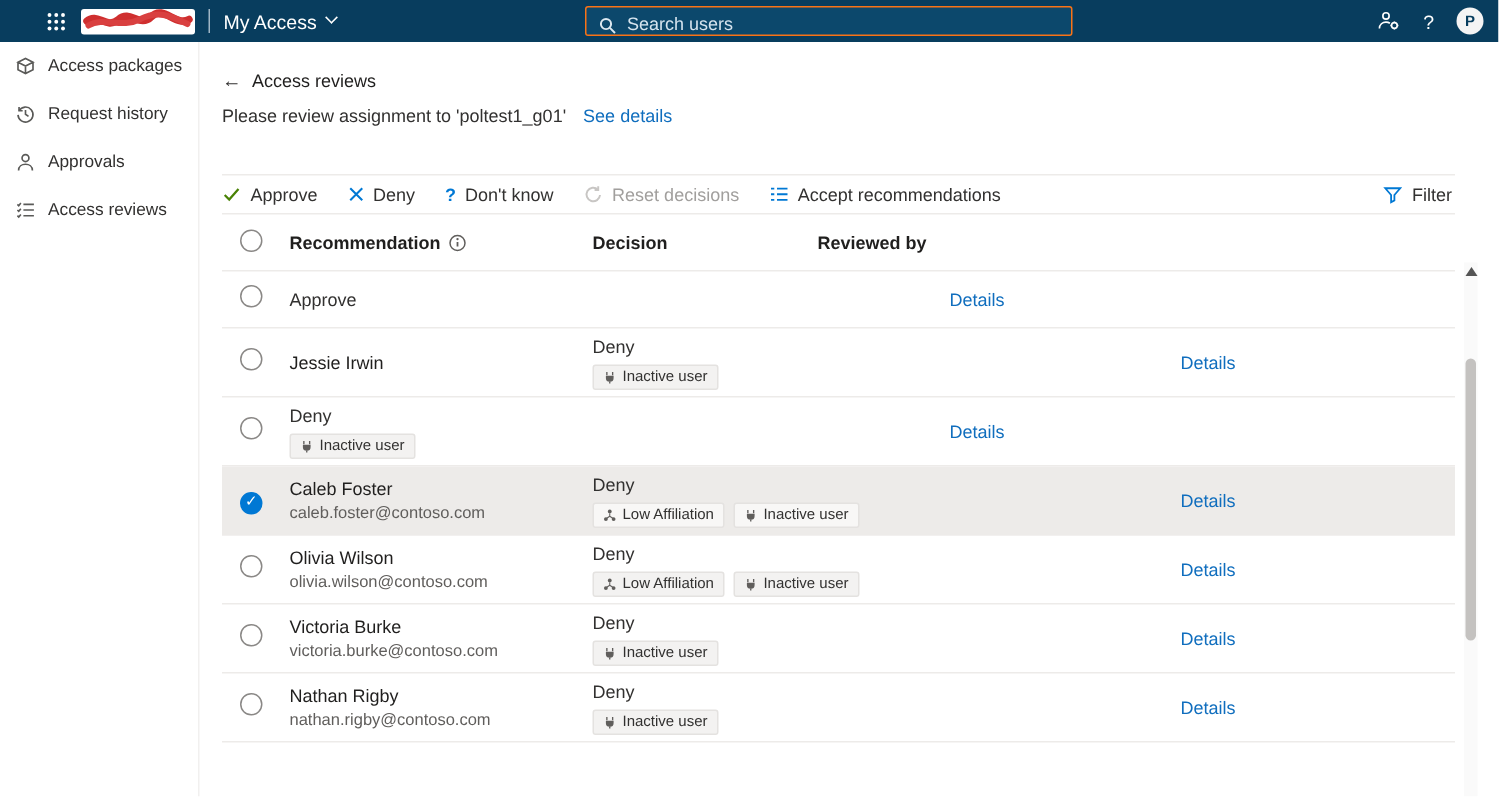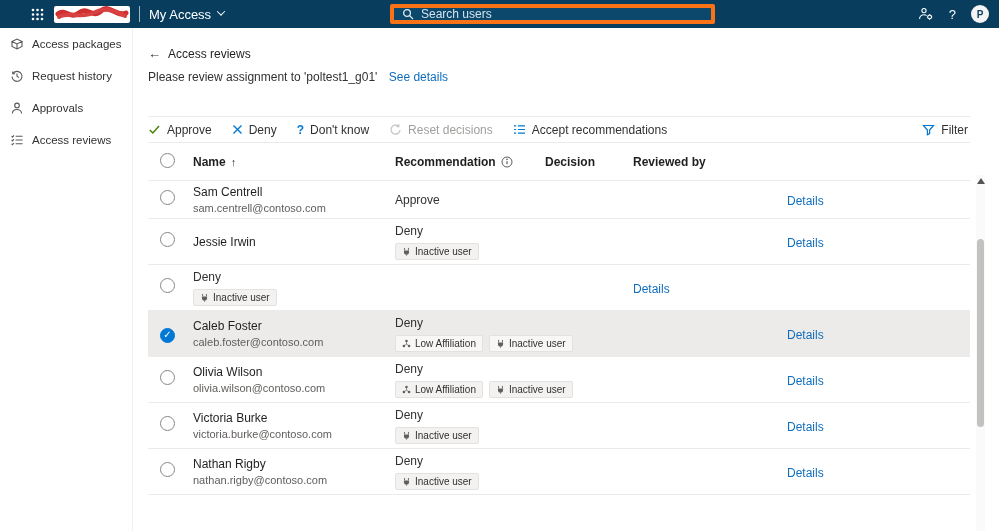--- a/index.html
+++ b/index.html
@@ -11,22 +11,22 @@
     color:#fff; position:relative; padding-left:22px; }
   .waffle { width:30px; height:28px; background:transparent; border:none;
     display:flex; align-items:center; justify-content:center; cursor:pointer; }
   .logo { width:76px; height:17px; background:#fff; border-radius:2px;
     display:flex; align-items:center; justify-content:center; overflow:hidden; margin-left:2px; }
   .tb-divider { width:1px; height:16px; background:#9fb6c5; margin:0 9px; }
   .product { display:flex; align-items:center; gap:7px; font-size:13px; cursor:pointer; }
   .chev { width:6px; height:6px; border-right:1.4px solid #fff; border-bottom:1.4px solid #fff;
     transform:rotate(45deg) translate(-1px,-1px); margin-top:-3px; }
   .search { position:absolute; left:390px; top:4px; width:325px; height:20px;
-    background:#0c486c; border:4px solid #f97316; border-radius:2px;
-    display:flex; align-items:center; padding:0 8px; gap:7px; }
+    background:#0c486c; border:1px solid #f97316; border-radius:2px;
+    display:flex; align-items:flex-end; padding:0 8px; gap:7px; }
   .search input { flex:1; background:transparent; border:none; outline:none;
     color:#eaf2f8; font-size:12px; font-family:"Liberation Sans",sans-serif; }
   .search input::placeholder { color:#d5e3ee; }
   .tb-right { position:absolute; right:10px; top:0; height:28px; display:flex;
     align-items:center; gap:15px; }
   .help { font-size:13px; color:#fff; cursor:pointer; }
   .avatar { width:18px; height:18px; border-radius:50%; background:#f4f4f4;
     color:#083d5e; font-size:10px; font-weight:bold; display:flex;
     align-items:center; justify-content:center; cursor:pointer; }
 
@@ -222,47 +222,39 @@
         <svg width="13" height="13" viewBox="0 0 13 13">
           <path d="M1.5 2.5h10L7.6 7v3.6l-2.2 1.2V7z" stroke="#0078d4" stroke-width="1.2" fill="none"></path>
         </svg>
         <span>Filter</span>
       </button>
     </div>
 
     <div class="grid-row thead">
       <div><span class="radio"></span></div>
       <div class="th">
-        <span>Name</span>
-        <span class="sort">↑</span>
-      </div>
-      <div class="th">
         <span>Recommendation</span>
         <svg width="12" height="12" viewBox="0 0 12 12">
           <circle cx="6" cy="6" r="5" stroke="#605e5c" stroke-width="1" fill="none"></circle>
           <path d="M6 5.3v3" stroke="#605e5c" stroke-width="1.2"></path>
             <circle cx="6" cy="3.4" r=".8" fill="#605e5c"></circle>
         </svg>
       </div>
       <div class="th">
         <span>Decision</span>
       </div>
       <div class="th">
         <span>Reviewed by</span>
       </div>
       <div></div>
     </div>
 
     <div class="grid-row row compact">
       <div><span class="radio"></span></div>
       <div>
-          <span class="nm">Sam Centrell</span>
-           <span class="em">sam.centrell@contoso.com</span>
-        </div>
-      <div>
           <span class="rec">Approve</span>
         </div>
       <div></div>
       <div></div>
       <div><a class="link">Details</a></div>
     </div>
 
     <div class="grid-row row">
       <div><span class="radio"></span></div>
       <div>

